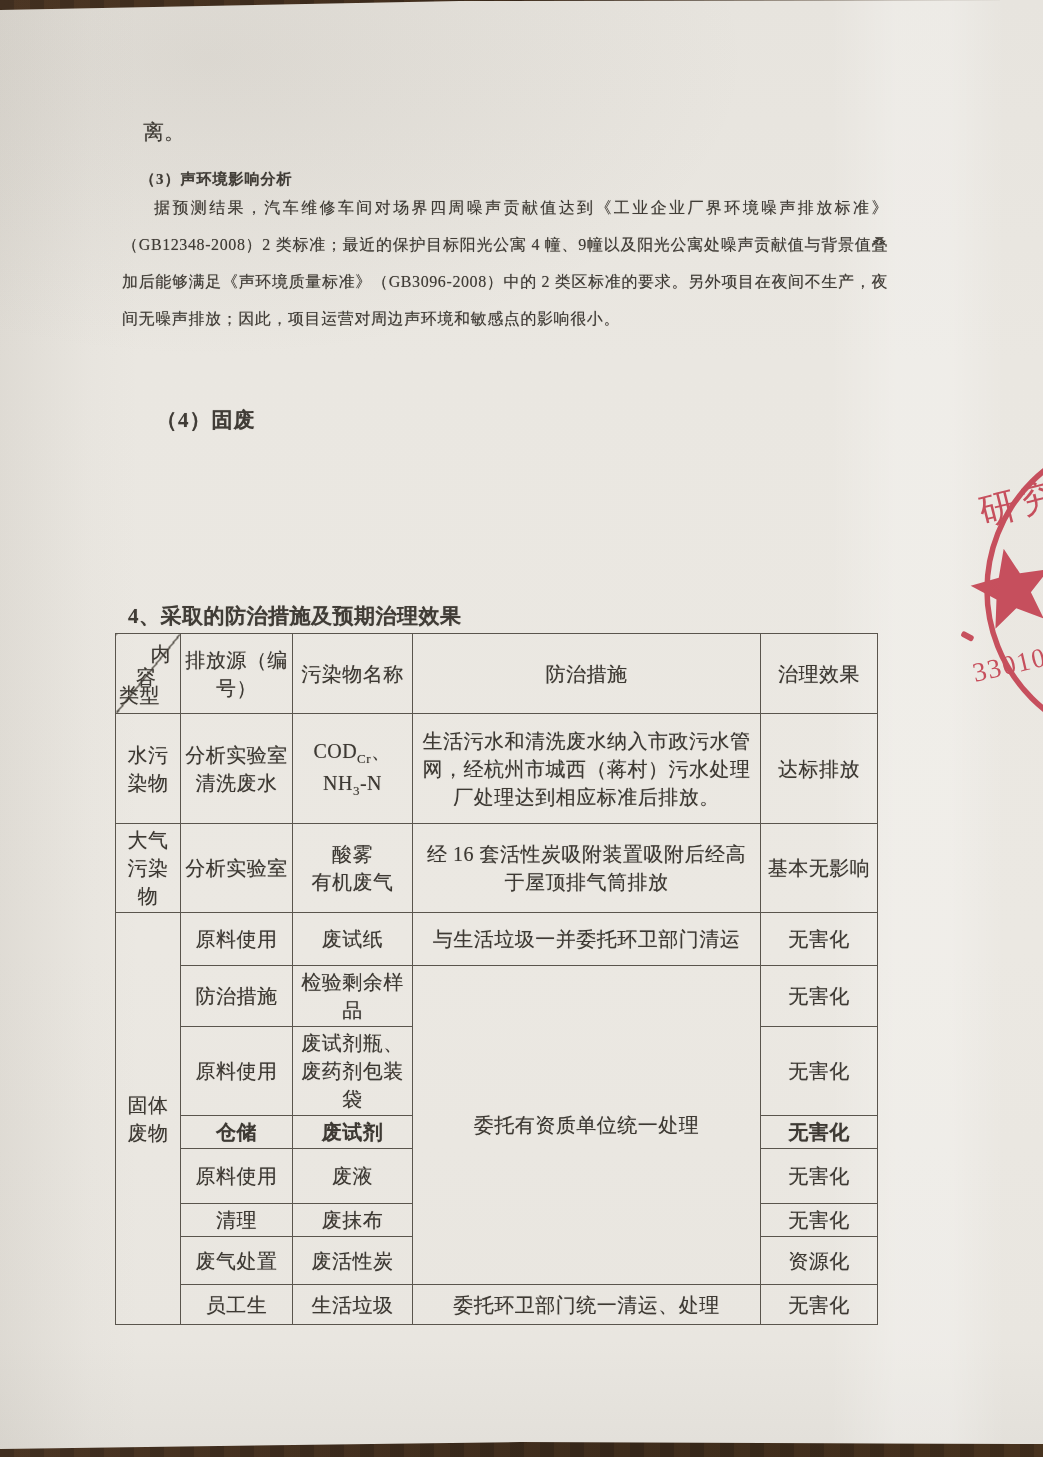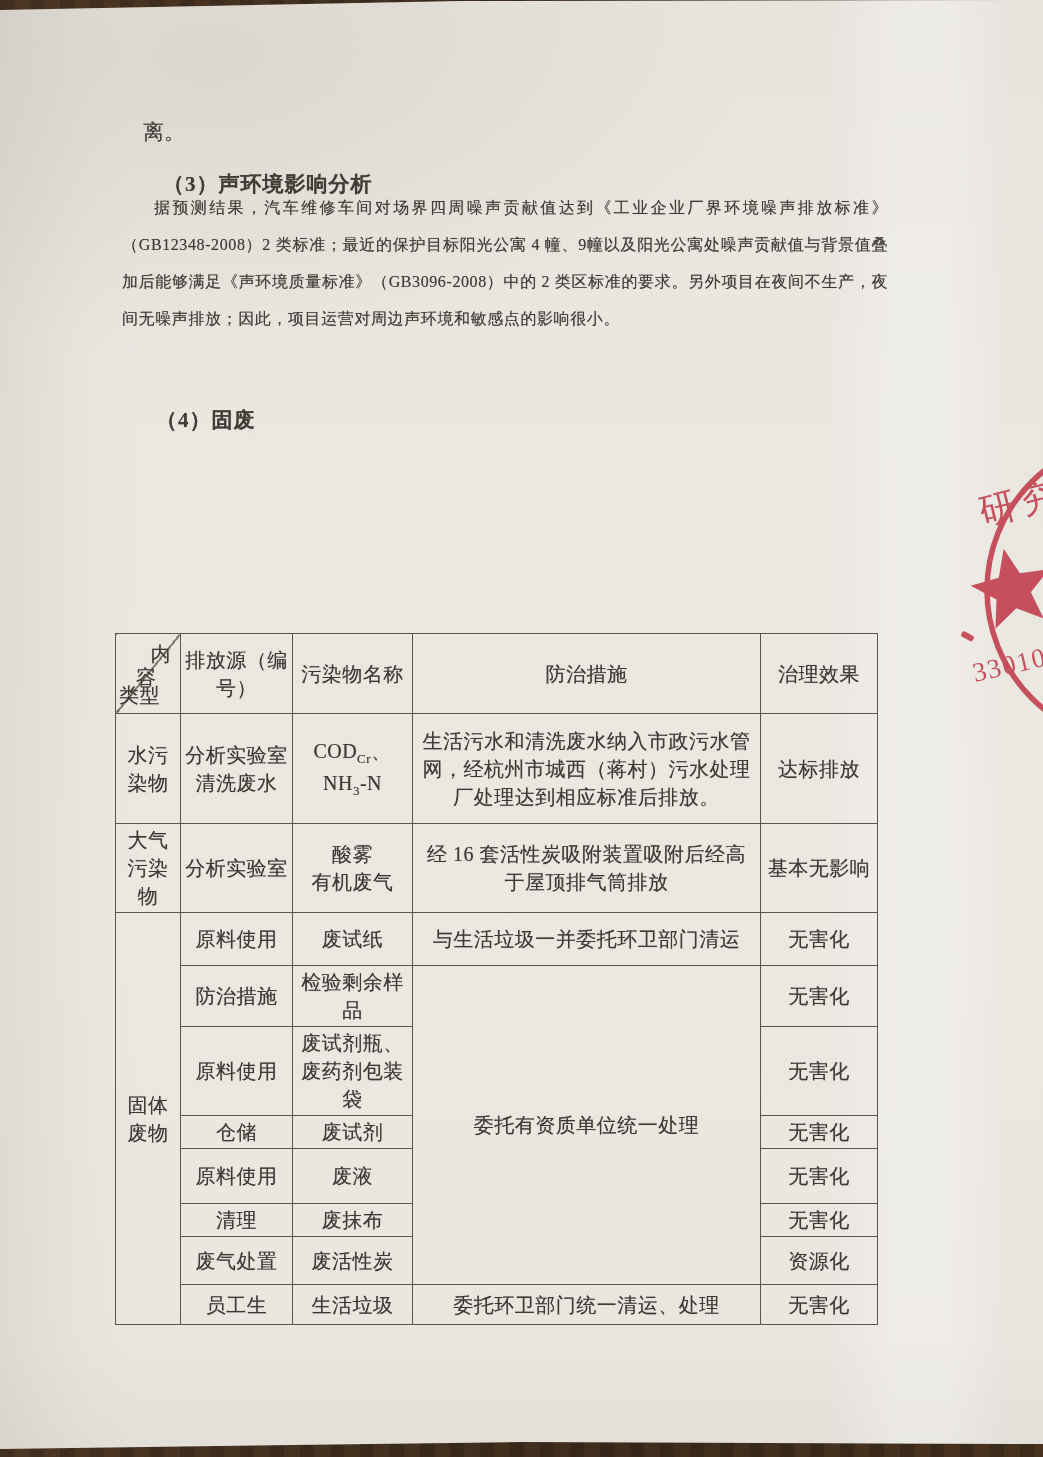--- a/index.html
+++ b/index.html
@@ -21,21 +21,21 @@
     clip-path: polygon(0 10px, 460px 1px, 1043px 0, 1043px 1444px, 520px 1442px, 0 1449px);
     background:
       linear-gradient(90deg, rgba(120,110,95,0.10) 0, rgba(120,110,95,0.02) 90px, rgba(0,0,0,0) 140px),
       radial-gradient(ellipse 900px 500px at 20% 4%, rgba(110,100,85,0.10), rgba(0,0,0,0) 60%),
       linear-gradient(90deg, rgba(0,0,0,0) 830px, rgba(255,255,255,0.25) 895px, rgba(255,255,255,0.25) 950px, rgba(0,0,0,0) 1005px),
       linear-gradient(180deg, #e7e4de 0%, #eae7e1 25%, #ebe8e2 65%, #e9e6e0 92%, #e2dfd9 100%);
     overflow:hidden;
   }
   .txt { position:absolute; color:#403c36; text-shadow:0 0 0.7px rgba(64,60,54,0.55); }
   .intro { left:143px; top:118px; font-size:21px; }
-  .h3 { left:163px; top:170px; font-size:21px; font-weight:bold; letter-spacing:1px; }
+  .h3 { left:140px; top:170px; font-size:15px; font-weight:bold; letter-spacing:1px; }
   .p3 { left:122px; top:189px; width:766px; font-size:16px; line-height:37px;
         text-indent:2em; text-align:justify; letter-spacing:0.6px; }
   .h4 { left:156px; top:406px; font-size:21px; font-weight:bold; letter-spacing:1px; }
   .p4 { left:122px; top:433px; width:766px; font-size:20.5px; line-height:37px;
         text-indent:2em; text-align:justify; letter-spacing:0.6px; }
   .tbl-title { left:128px; top:602px; font-size:21px; font-weight:bold; letter-spacing:0.5px; }
 
   table.measures {
     position:absolute; left:115px; top:633px; width:762px;
     border-collapse:collapse; table-layout:fixed;
@@ -59,39 +59,40 @@
   td.corner .c-bot { position:absolute; bottom:4px; left:3px; font-size:20px; }
   sub { font-size:13px; }
   .stamp { position:absolute; left:953px; top:430px; width:90px; height:320px; opacity:0.88; }
 
   .r-head td { height:80px; }
   .r1 td { height:110px; }
   .r2 td { height:82px; }
   .r3 td { height:53px; }
   .r4 td { height:57px; }
   .r5 td { height:83px;margin-left:8px; }
-  .r6 td { height:32px; }
+  .r6 td { height:32px;font-weight:bold; }
   .r7 td { height:55px; }
   .r8 td { height:31px; }
   .r9 td { height:48px; }
   .r10 td { height:40px; }
 </style>
 </head>
 <body>
 
 <div class="photo">
   <div class="paper">
 
     <div class="txt intro">离。</div>
 
     <div class="txt h3">（3）声环境影响分析</div>
     <div class="txt p3">据预测结果，汽车维修车间对场界四周噪声贡献值达到《工业企业厂界环境噪声排放标准》（GB12348-2008）2 类标准；最近的保护目标阳光公寓 4 幢、9幢以及阳光公寓处噪声贡献值与背景值叠加后能够满足《声环境质量标准》（GB3096-2008）中的 2 类区标准的要求。另外项目在夜间不生产，夜间无噪声排放；因此，项目运营对周边声环境和敏感点的影响很小。</div>
 
     <div class="txt h4">（4）固废</div>
 
+    <div class="txt tbl-title">4、采取的防治措施及预期治理效果</div>
 
     <table class="measures">
       <colgroup>
         <col style="width:65px">
           <col style="width:112px">
           <col style="width:120px">
           <col style="width:348px">
           <col style="width:117px">
       </colgroup>
       <tbody>

